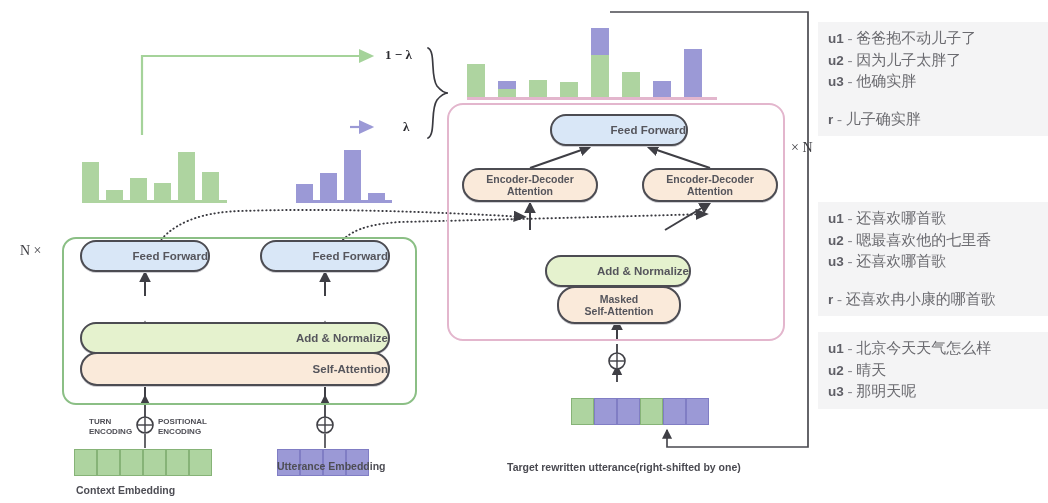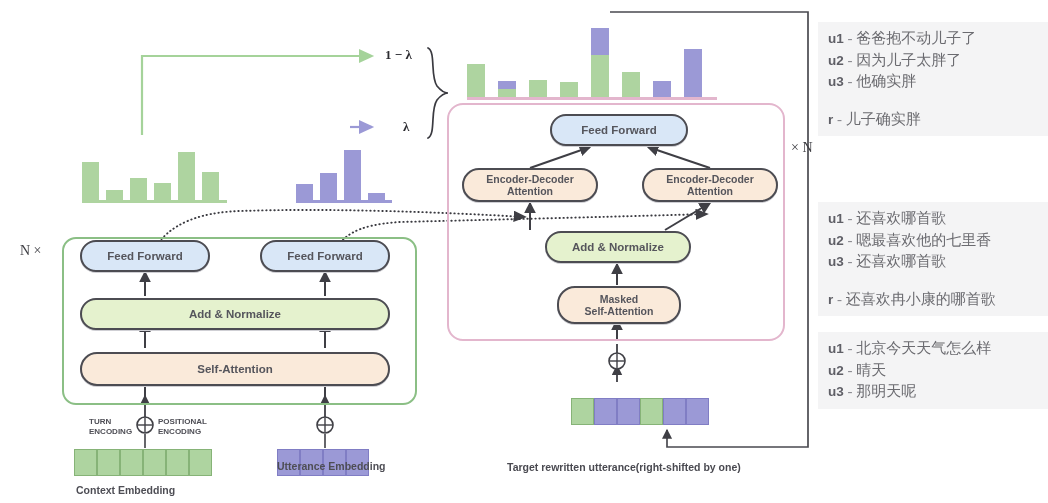--- a/index.html
+++ b/index.html
@@ -45,25 +45,25 @@
     position:absolute;
     border:2px solid #4c4c52;
     border-radius:18px;
     display:flex; align-items:center; justify-content:center;
     text-align:center;
     font-weight:bold;
     color:#55555c;
     box-shadow:0 1px 0 #cfcfd4;
   }
   .n-ff   { background:#d9e7f7; }
-  .n-norm { background:#e5f2ce; }
+  .n-norm { background:#e5f2ce;margin-top:24px; }
   .n-attn { background:#faeada; }
 
   .lbl-small { font-size:10.5px; line-height:12px; }
-  .lbl-mid   { font-size:11.5px; }
+  .lbl-mid   { font-size:11.5px;justify-content:flex-end; }
 
   
   .strip { position:absolute; display:flex; }
   .cell { width:23px; height:27px; border:1px solid #ffffff; }
   .c-green  { background:#aed4a0; border:1px solid #86b377; }
   .c-purple { background:#9b99d6; border:1px solid #807dc4; }
 
   .capt {
     position:absolute; font-size:10.5px; font-weight:bold;
     color:#4e4e55; white-space:nowrap;

